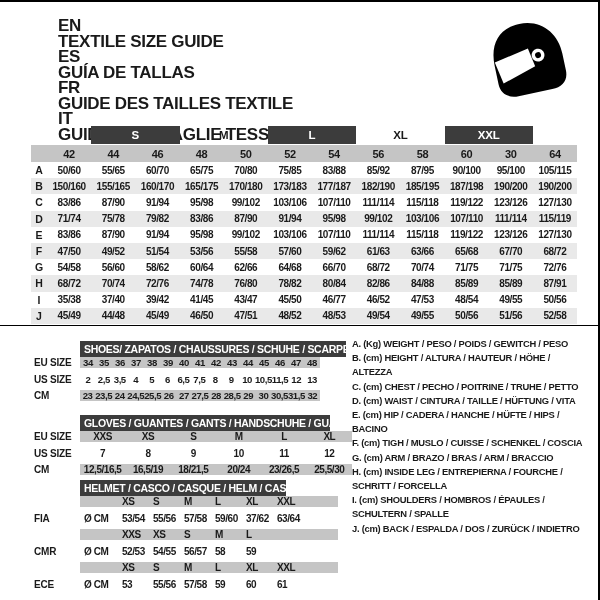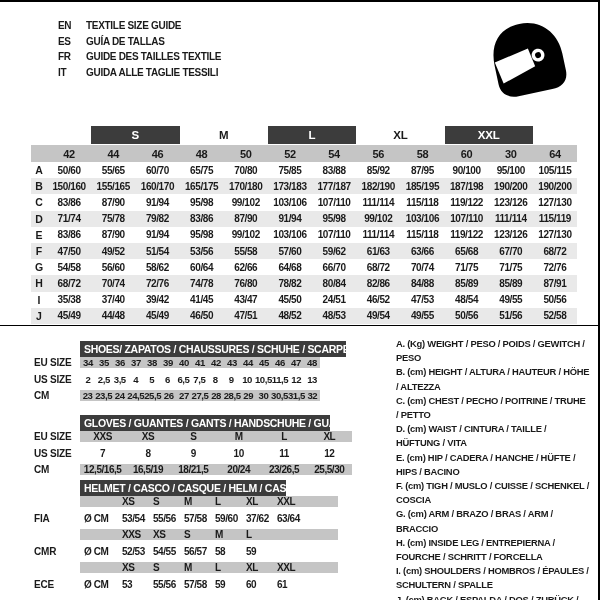--- a/index.html
+++ b/index.html
@@ -3,21 +3,21 @@
 <meta charset="utf-8">
 <style>
   * { margin:0; padding:0; box-sizing:border-box; }
   html,body { width:600px; height:600px; background:#fff; }
   body { font-family:"Liberation Sans","DejaVu Sans",sans-serif; color:var(--text,#1a1a1a); overflow:hidden; }
   .page { position:relative; width:600px; height:600px; background:#fff;
           border-top:2px solid var(--border,#000); border-right:2px solid var(--border,#000); }
 
   
   .langs { position:absolute; left:58px; top:16px; }
-  .lang-row { display:flex; font-weight:bold; font-size:10px; line-height:15.5px; letter-spacing:-0.3px; }
+  .lang-row { display:flex; font-weight:bold; font-size:17px; line-height:15.5px; letter-spacing:-0.3px;flex-direction:column; }
   .lang-code { width:28px; }
   .helmet-wrap { position:absolute; left:484px; top:14px; width:86px; height:90px; }
 
   
   .main-table { position:absolute; left:31px; top:124px; width:546px; font-weight:bold; }
   .mt-groups, .mt-band, .mt-row { display:grid; grid-template-columns:16px repeat(12,1fr); }
   .mt-groups { height:18px; margin-bottom:1px; }
   .grp { display:flex; align-items:center; justify-content:center; font-size:11.5px; letter-spacing:-0.2px; }
   .grp.dark { background:var(--dark-bar,#3c3c3c); color:#fff; }
   .mt-band { background:var(--shaded-band,#c5c5c5); height:17px; }
@@ -44,21 +44,21 @@
   .shoe-cells  { width:240px; grid-template-columns:repeat(15,1fr); }
   .glove-cells { width:272px; grid-template-columns:repeat(6,1fr); }
   .helm-cells  { width:258px; grid-template-columns:40px repeat(6,31px) 1fr; }
   .cell { text-align:center; font-size:9.6px; letter-spacing:-0.45px; white-space:nowrap; }
   .glove-cells .cell { font-size:10px; }
   .helm-cells .cell { text-align:left; font-size:10px; padding-left:2px; }
   .helm-cells .unit { padding-left:4px; }
 
   
   .legend { position:absolute; left:352px; top:335px; width:238px; }
-  .legend-item { font-weight:bold; font-size:9.4px; line-height:14.2px; letter-spacing:-0.25px;margin-left:44px; }
+  .legend-item { font-weight:bold; font-size:9.4px; line-height:14.2px; letter-spacing:-0.25px; }
 </style>
 </head>
 <body>
 
 <div class="page">
 
   <div class="langs" id="langs">
       <div class="lang-row">
         <span class="lang-code">EN</span>
         <span class="lang-text">TEXTILE SIZE GUIDE</span>
@@ -232,21 +232,21 @@
         <div class="mt-cell">87/91</div>
       </div>
       <div class="mt-row">
         <div class="mt-label">I</div>
         <div class="mt-cell">35/38</div>
         <div class="mt-cell">37/40</div>
         <div class="mt-cell">39/42</div>
         <div class="mt-cell">41/45</div>
         <div class="mt-cell">43/47</div>
         <div class="mt-cell">45/50</div>
-        <div class="mt-cell">24/51</div>
+        <div class="mt-cell">46/77</div>
         <div class="mt-cell">46/52</div>
         <div class="mt-cell">47/53</div>
         <div class="mt-cell">48/54</div>
         <div class="mt-cell">49/55</div>
         <div class="mt-cell">50/56</div>
       </div>
       <div class="mt-row stripe">
         <div class="mt-label">J</div>
         <div class="mt-cell">45/49</div>
         <div class="mt-cell">44/48</div>

